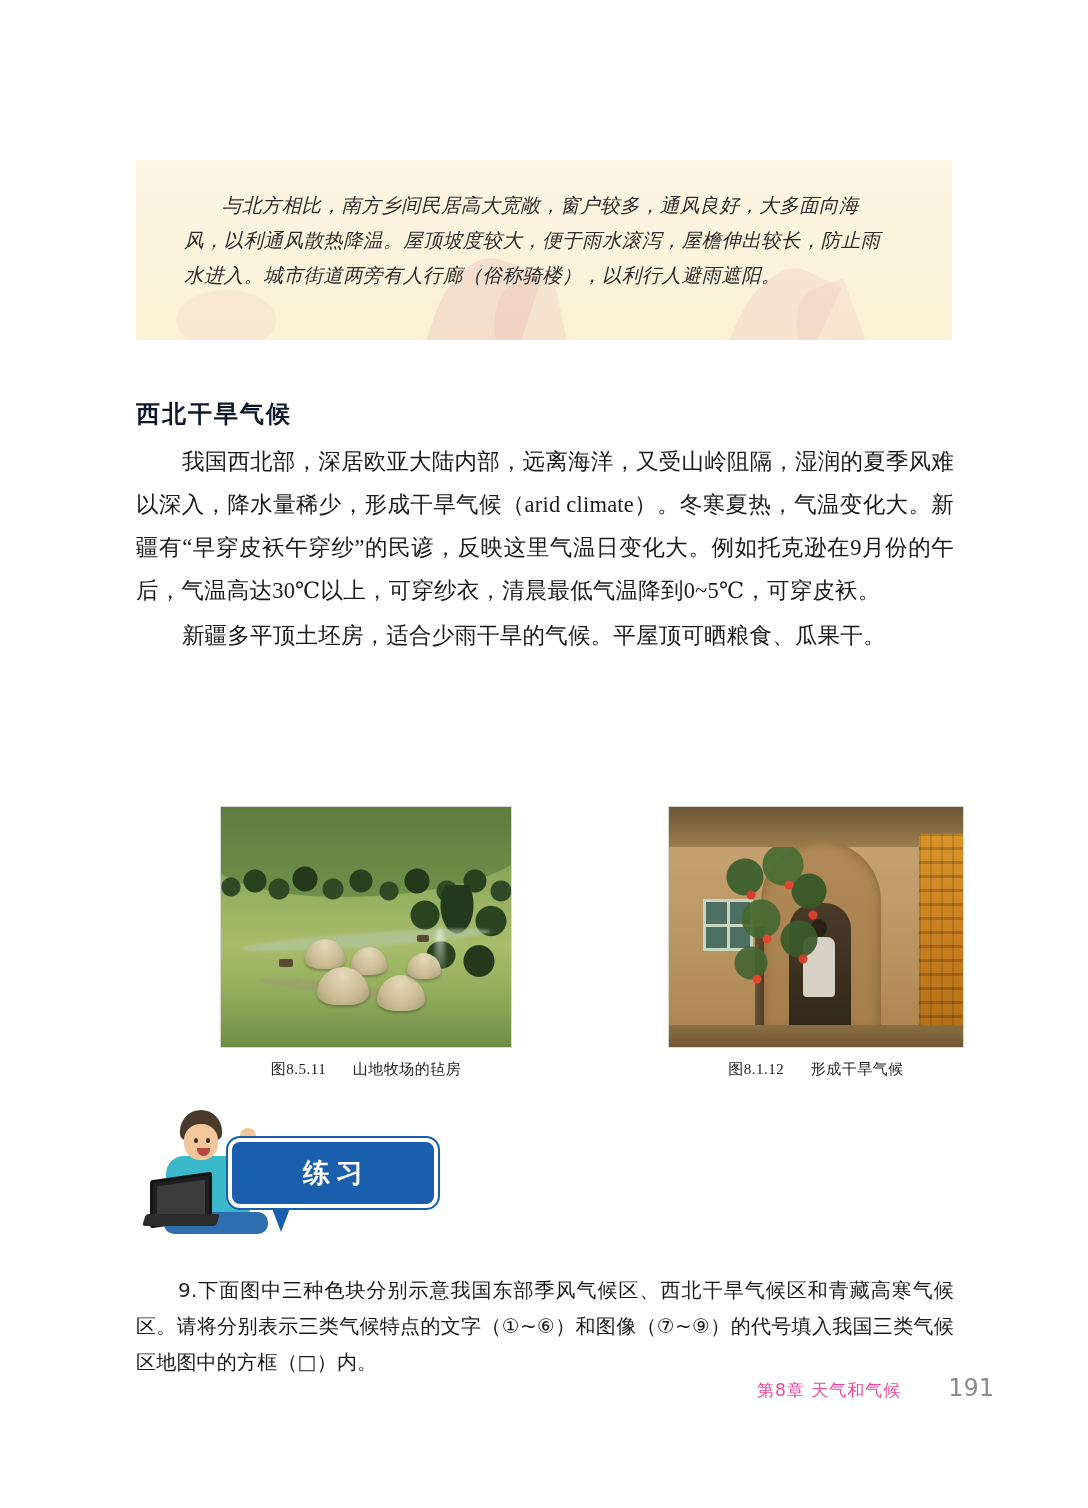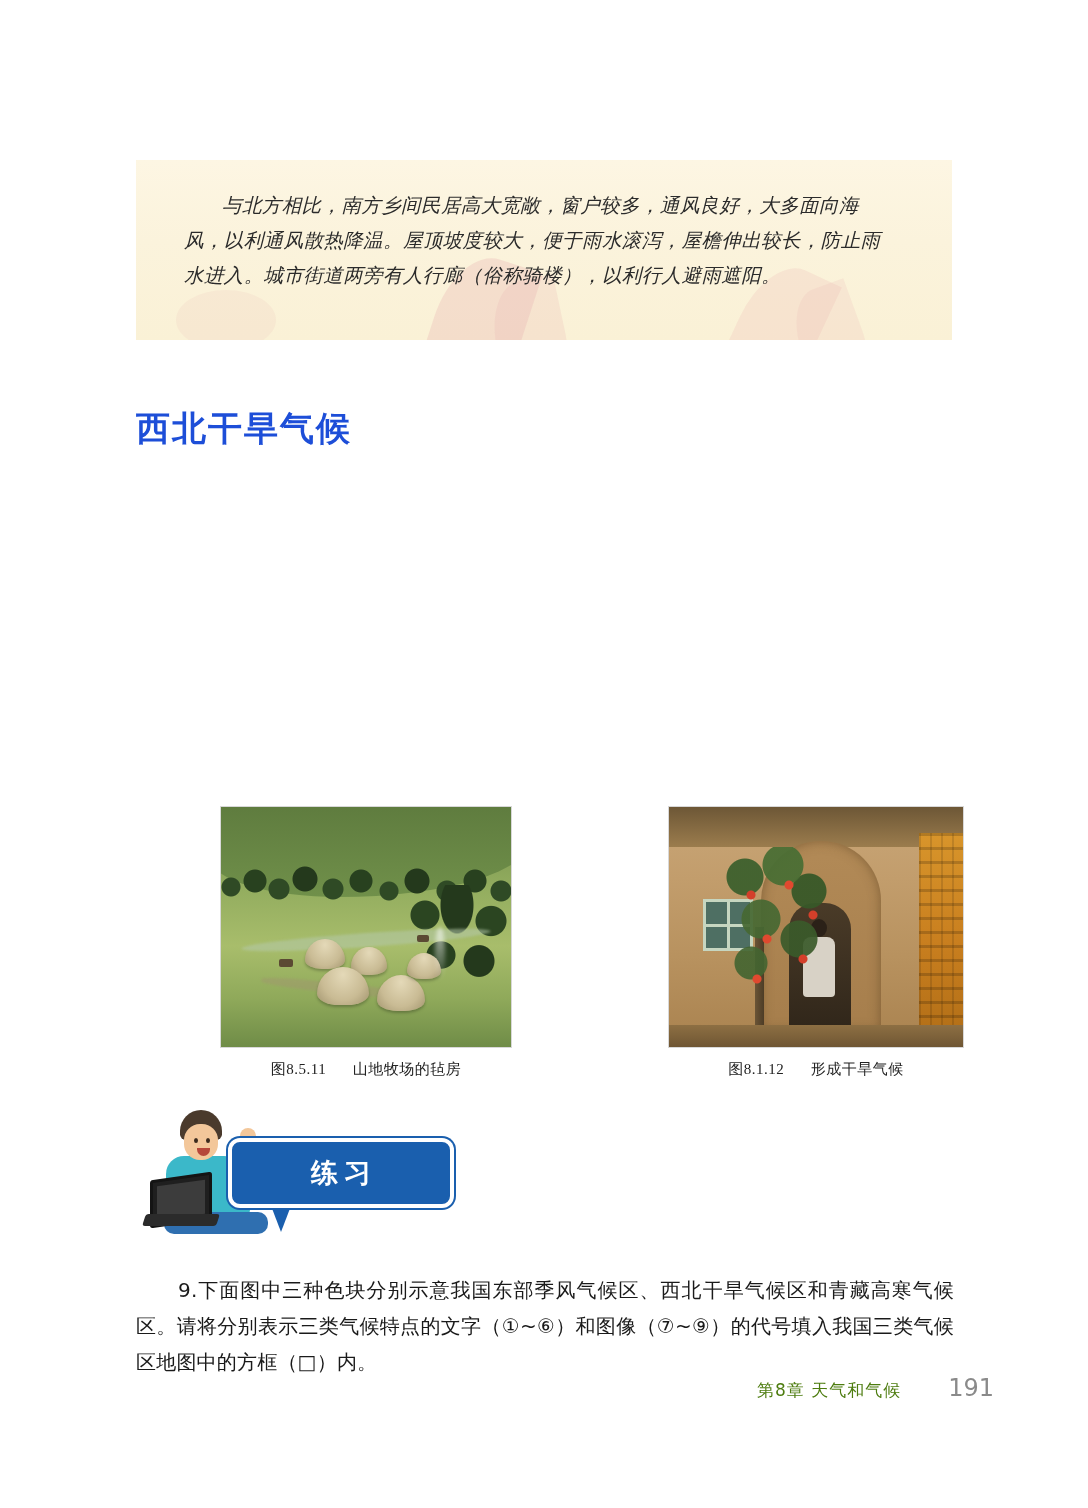--- a/index.html
+++ b/index.html
@@ -49,23 +49,23 @@
     letter-spacing: 0.4px;
     font-style: italic;
   }
 
   
   .section-title {
     position: absolute;
     left: 136px;
     top: 378px;
     font-family: Liberation Serif, serif;
-    font-size: 34px;
+    font-size: 24px;
     font-weight: bold;
-    color: #1d4ed8;
+    color: #0f172a;
     letter-spacing: 2px;
   }
 
   
   .body-col {
     position: absolute;
     left: 136px;
     top: 440px;
     width: 818px;
   }
@@ -255,21 +255,20 @@
   .ex-badge {
     position: absolute;
     left: 96px;
     top: 34px;
     width: 196px;
     height: 56px;
     background: #1a5fae;
     border: 3px solid #1a5fae;
     border-radius: 8px;
     box-shadow: 0 0 0 4px #ffffff, 0 0 0 6px #1a5fae;
-    padding-left: 16px;
   }
   .ex-badge .ex-label {
     position: absolute;
     left: 0; right: 0; top: 50%;
     transform: translateY(-50%);
     text-align: center;
     color: #ffffff;
     font-family: "DejaVu Sans", "Liberation Sans", sans-serif;
     font-size: 27px;
     font-weight: bold;
@@ -322,21 +321,21 @@
     position: absolute;
     right: 94px;
     top: 1374px;
     display: flex;
     align-items: baseline;
     gap: 22px;
   }
   .footer-chapter {
     font-family: "DejaVu Sans", "Liberation Sans", sans-serif;
     font-size: 17px;
-    color: #4d7c0f;
+    color: #ec4899;
     letter-spacing: 1px;
   }
   .footer-page {
     font-family: "DejaVu Sans", "Liberation Sans", sans-serif;
     font-size: 24px;
     color: #8a8a8a;
     margin-left: 25px;
   }
 </style>
 </head>
@@ -347,20 +346,22 @@
   <span class="leaf l2"></span>
   <span class="leaf l3"></span>
   <span class="leaf l4"></span>
   <span class="leaf l5"></span>
   <p class="note-text">与北方相比，南方乡间民居高大宽敞，窗户较多，通风良好，大多面向海风，以利通风散热降温。屋顶坡度较大，便于雨水滚泻，屋檐伸出较长，防止雨水进入。城市街道两旁有人行廊（俗称骑楼），以利行人避雨遮阳。</p>
 </div>
 
 <h2 class="section-title">西北干旱气候</h2>
 
 <div class="body-col">
+  <p class="para">我国西北部，深居欧亚大陆内部，远离海洋，又受山岭阻隔，湿润的夏季风难以深入，降水量稀少，形成干旱气候（arid climate）。冬寒夏热，气温变化大。新疆有“早穿皮袄午穿纱”的民谚，反映这里气温日变化大。例如托克逊在9月份的午后，气温高达30℃以上，可穿纱衣，清晨最低气温降到0~5℃，可穿皮袄。</p>
+  <p class="para">新疆多平顶土坯房，适合少雨干旱的气候。平屋顶可晒粮食、瓜果干。</p>
 </div>
 
 <div class="figures">
 
   <figure class="figure fig-left">
     <div class="photo">
       <span class="ph-grass"></span>
       <span class="ph-hill"></span>
       <span class="ph-trees-top"></span>
       <span class="ph-trees-right"></span>

